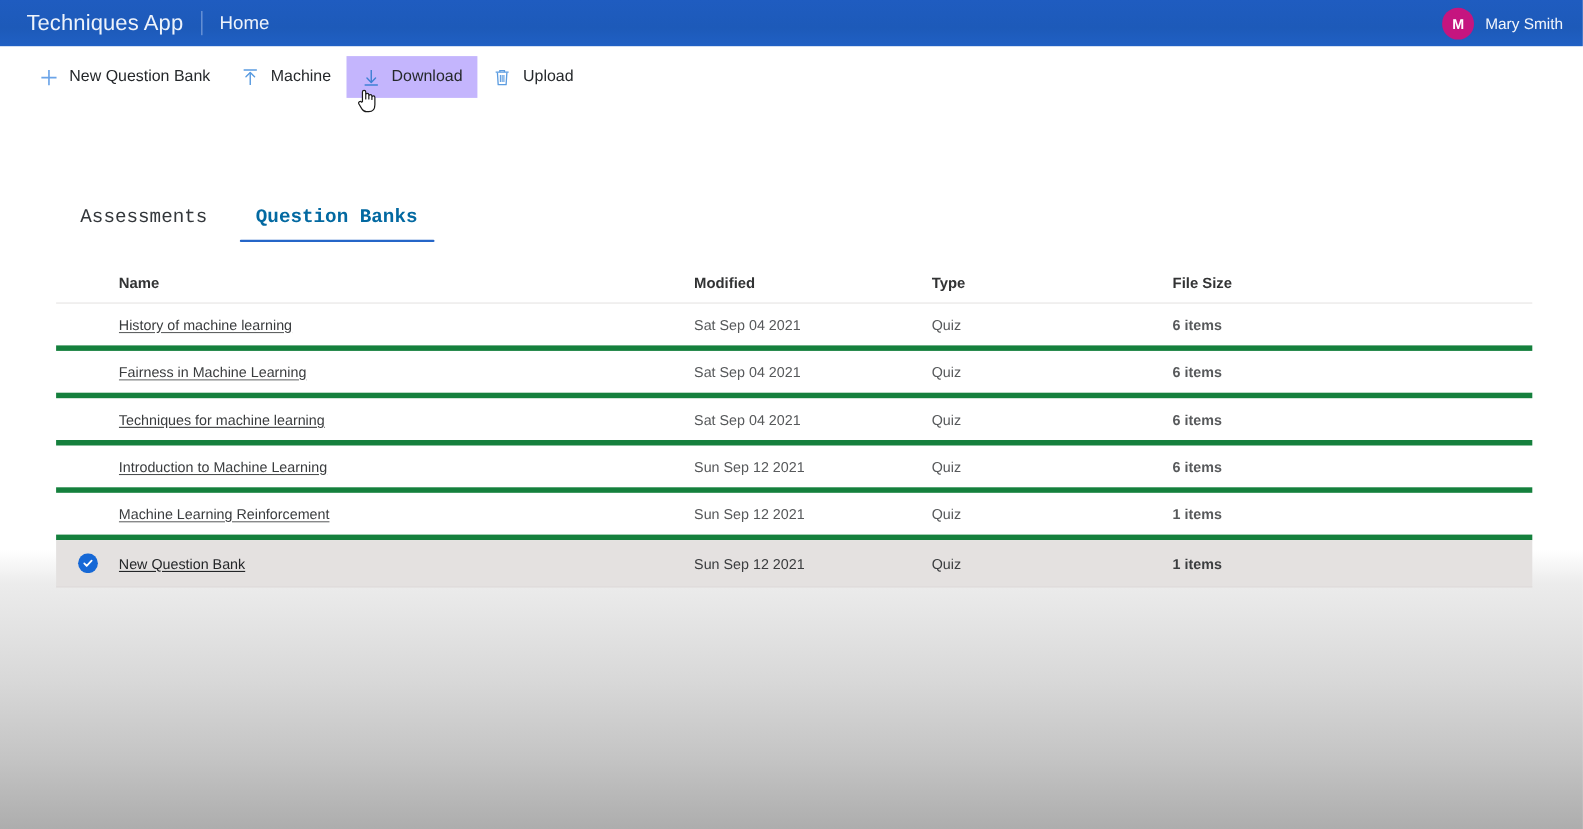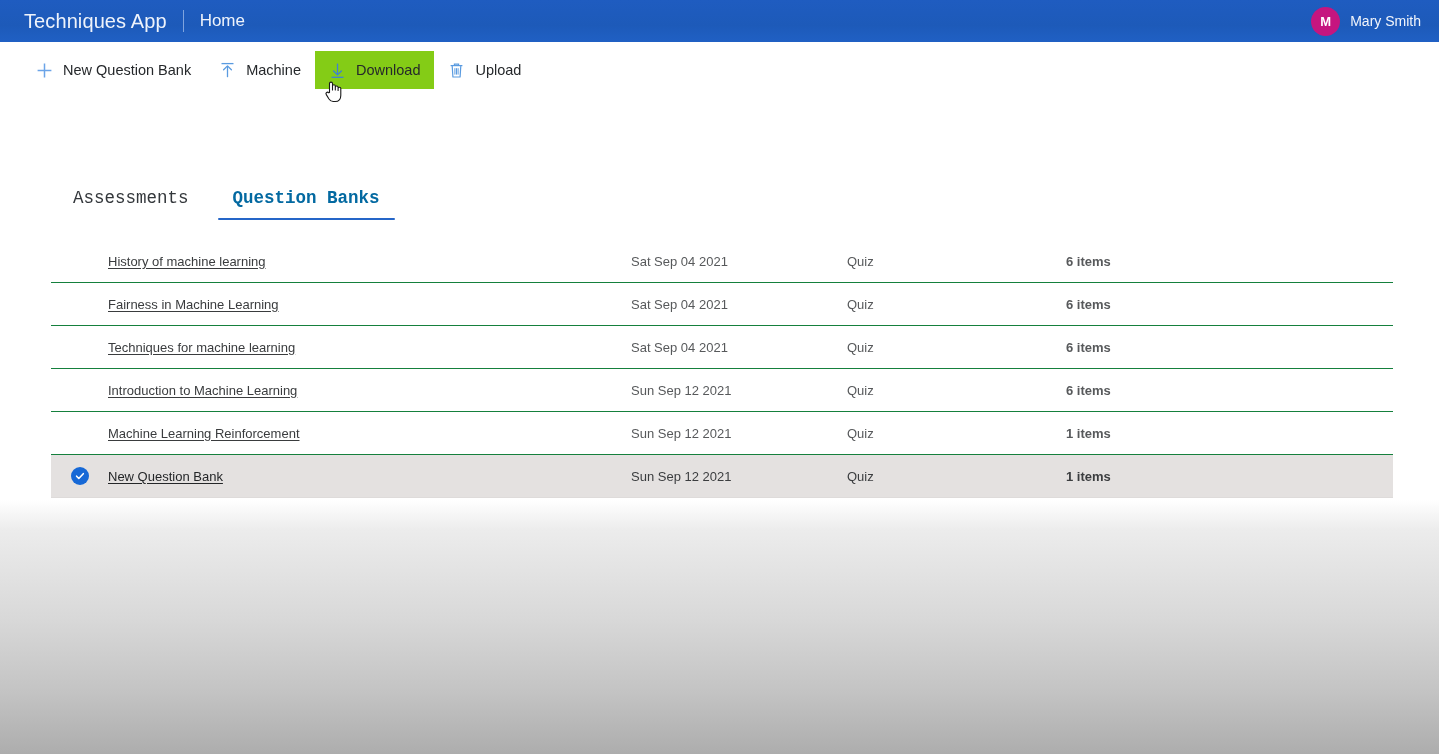--- a/index.html
+++ b/index.html
@@ -95,21 +95,21 @@
     height: 38px;
     padding: 0 14px;
     font-size: 14.5px;
     color: #25282b;
     cursor: pointer;
     white-space: nowrap;
     background: transparent;
     border: none;
     font-family: "Liberation Sans", sans-serif;
   }
-  .cmd.is-hover { background: #84cc16; }
+  .cmd.is-hover { background: #c4b5fd; }
   .cmd-icon {
     width: 17px;
     height: 17px;
     display: inline-flex;
     align-items: center;
     justify-content: center;
     flex: 0 0 auto;
   }
   .cmd-icon svg { display: block; }
 
@@ -165,21 +165,21 @@
 
   
   .table {
     margin-top: 20px;
     width: 1342px;
   }
   .trow {
     display: flex;
     align-items: center;
     height: 43px;
-    border-bottom: 1px solid #15803d;
+    border-bottom: 5px solid #15803d;
   }
   .thead {
     height: 36px;
     border-bottom: 1px solid #e6e4e3;
   }
   .thead .cell {
     font-size: 13.5px;
     font-weight: 700;
     color: #323334;
   }
@@ -287,20 +287,27 @@
     <div class="tab">
       <span>Assessments</span>
     </div>
     <div class="tab active">
       <span>Question Banks</span>
     </div>
   </div>
 
   <div class="table">
 
+    <div class="trow thead">
+      <div class="cell c-check"></div>
+      <div class="cell c-name">Name</div>
+      <div class="cell c-mod">Modified</div>
+      <div class="cell c-type">Type</div>
+      <div class="cell c-size">File Size</div>
+    </div>
 
     <div class="trow">
       <div class="cell c-check"></div>
       <div class="cell c-name">
         <span class="namelink">History of machine learning</span>
       </div>
       <div class="cell c-mod">Sat Sep 04 2021</div>
       <div class="cell c-type">Quiz</div>
       <div class="cell c-size">6 items</div>
     </div>

